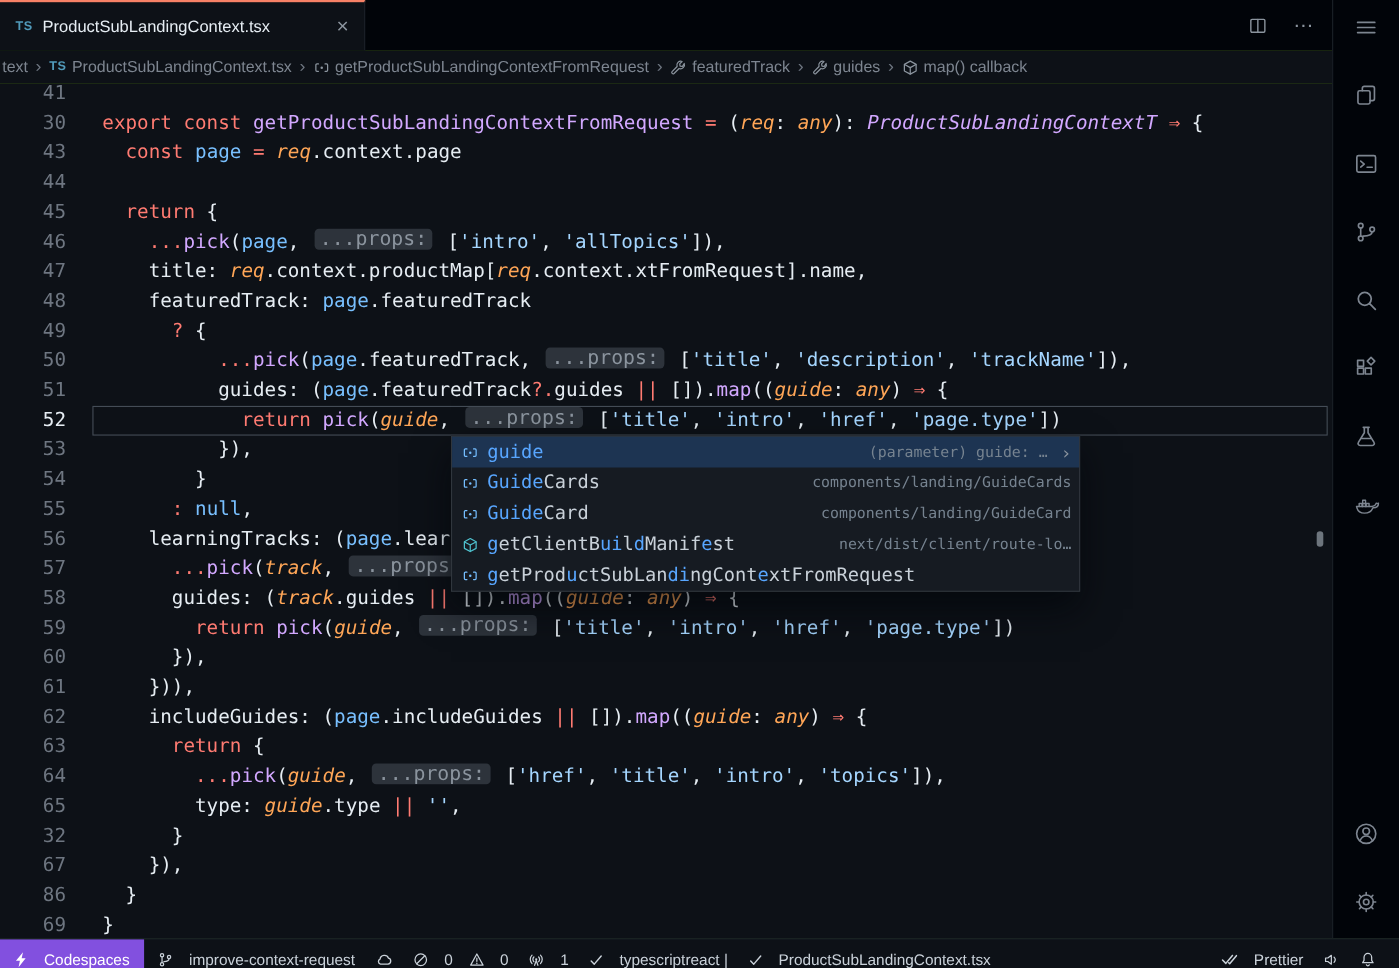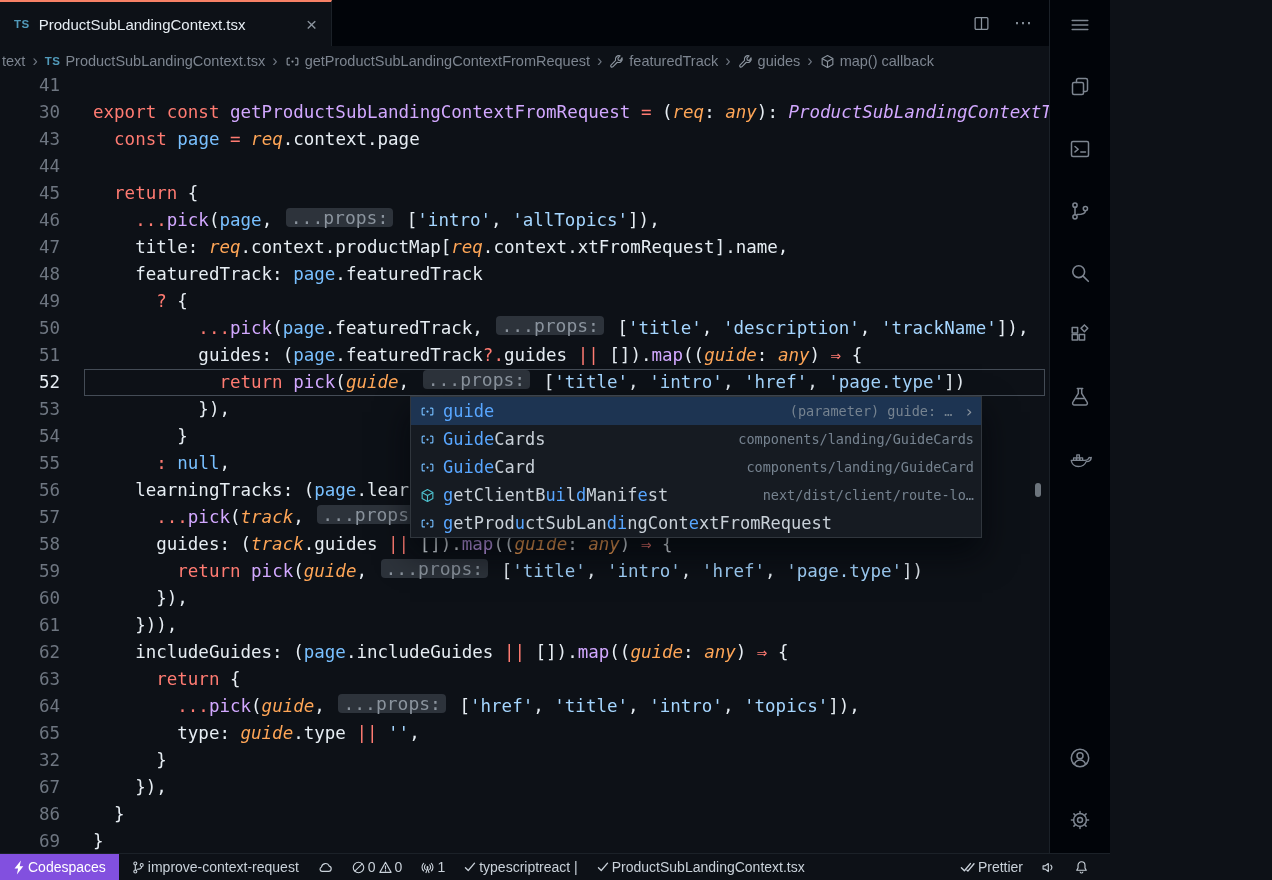--- a/index.html
+++ b/index.html
@@ -1,18 +1,18 @@
 <!DOCTYPE html>
 <html><head>
 <meta charset="utf-8">
 <style>
   *{margin:0;padding:0;box-sizing:border-box}
   html,body{width:1272px;height:880px;overflow:hidden;background:#0d1117;
     font-family:"Liberation Sans","DejaVu Sans",sans-serif}
-  #app{position:relative;width:1110px;height:880px;background:#4d7c0f}
+  #app{position:relative;width:1272px;height:880px;background:#4d7c0f}
   .icn{display:inline-flex;align-items:center;justify-content:center}
   .icn svg{display:block}
 
   
   #tabbar{position:absolute;top:0;left:0;right:61px;height:46px;background:#010409;display:flex}
   #tab{width:332px;height:46px;background:#0d1117;border-top:2px solid #f78166;
     border-right:1px solid #1b2128;display:flex;align-items:center;padding:0 14px;gap:9px}
   .ts-badge{color:#519aba;font-weight:bold;font-size:11.5px;letter-spacing:.5px}
   #tab-title{color:#e6edf3;font-size:15px;white-space:nowrap}
   #tab-close{margin-left:auto;color:#8b949e;font-size:19px;line-height:1;cursor:pointer}
@@ -59,21 +59,21 @@
   .slabel{font-size:17px;color:#c9d1d9;white-space:pre;overflow:hidden}
   .slabel .match{color:#58a6ff}
   .sdetail{margin-left:auto;font-size:13.5px;color:#768390;white-space:nowrap;overflow:hidden;padding-left:10px}
   .smore{color:#8b949e;font-size:16px;margin-left:5px}
 
   
   #statusbar{position:absolute;left:0;right:0;bottom:0;height:27px;background:#0d1117;
     border-top:1px solid #1b2128;display:flex;align-items:stretch;font-size:14px;color:#c9d1d9;z-index:6}
   #status-left{display:flex}
   #status-right{display:flex;margin-left:auto;padding-right:12px}
-  .sb-item{display:flex;align-items:center;gap:2px;padding:0 9px;cursor:pointer;white-space:nowrap}
+  .sb-item{display:flex;align-items:flex-end;gap:14px;padding:0 9px;cursor:pointer;white-space:nowrap}
   .sb-item.accent{background:#8250df;color:#ffffff;padding:0 13px;margin-right: 3px}
 
   
   #rail{position:absolute;right:0;top:0;width:61px;height:853px;background:#010409;border-left:1px solid #1b2128}
   #rail-top{height:50px;display:flex;align-items:center;justify-content:center;color:#b8c0c9}
   #rail-top .rail-item{height:50px}
   #rail-mid{padding-top:6px}
   .rail-item{height:62px;display:flex;align-items:center;justify-content:center;color:#7d8590;cursor:pointer}
   #rail-bottom{position:absolute;bottom:2px;left:0;right:0}
 </style>

